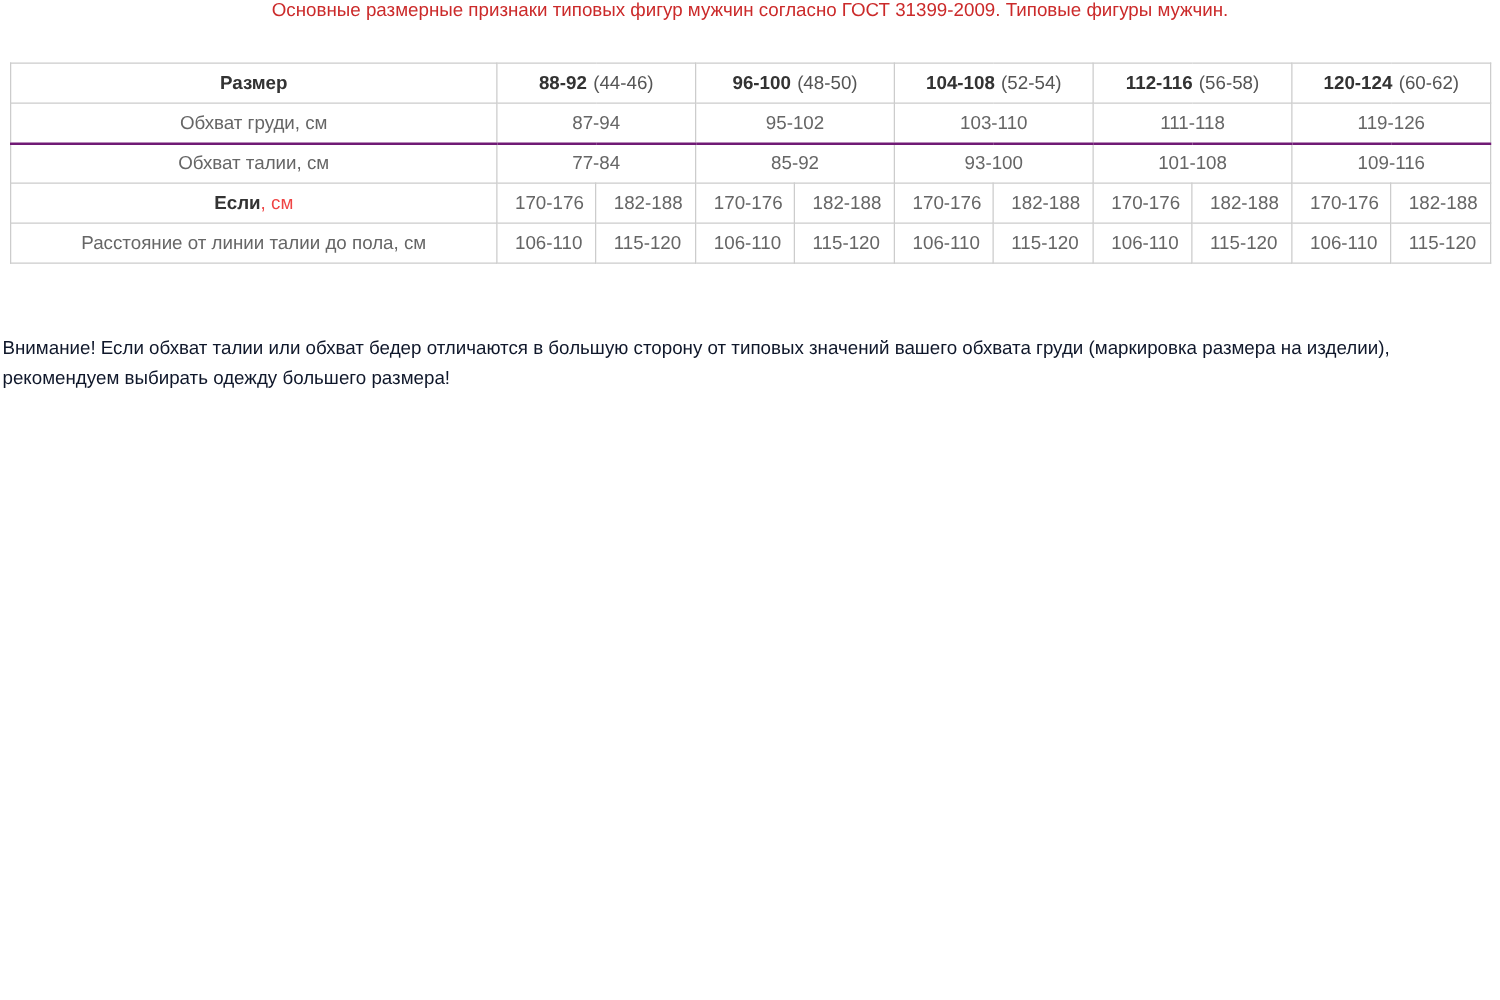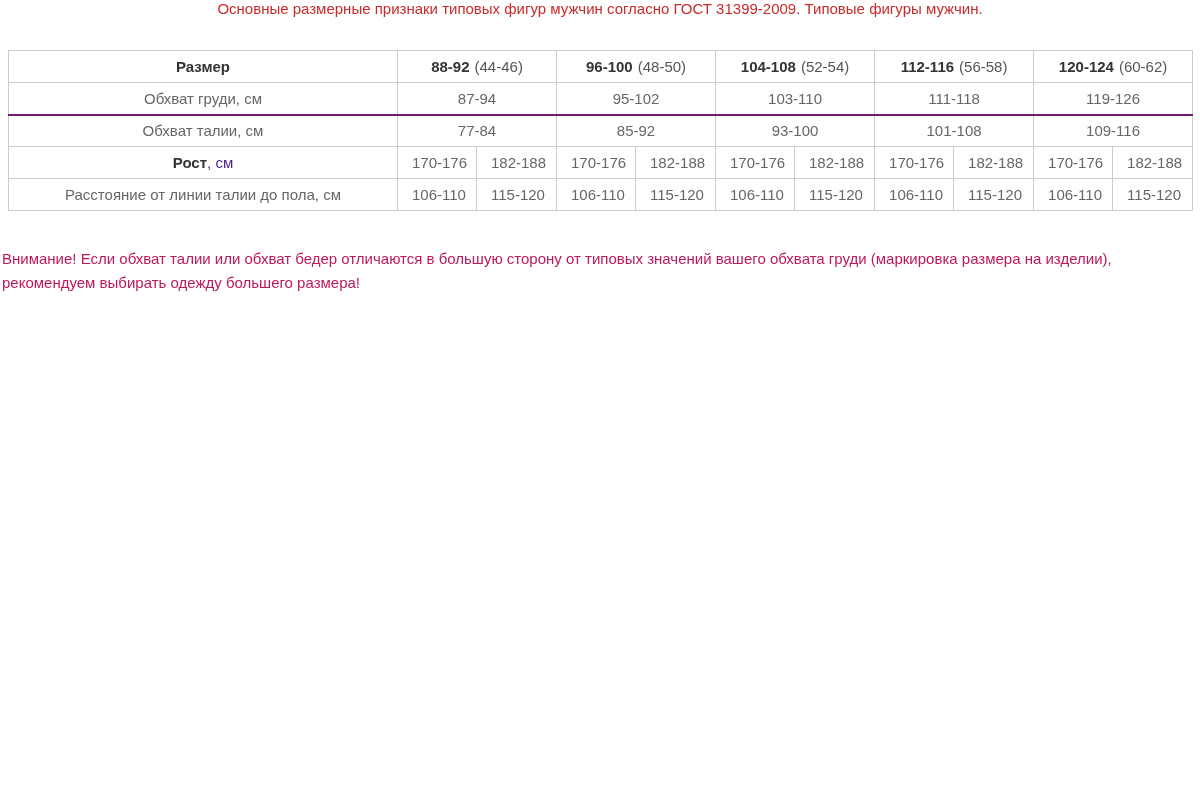--- a/index.html
+++ b/index.html
@@ -37,30 +37,30 @@
     text-align: center;
     vertical-align: middle;
     font-weight: 400;
     color: #666666;
     white-space: nowrap;
     overflow: hidden;
   }
   table.size-table th { color: #333333; }
   .bold { font-weight: 700; color: #333333; }
   .paren { font-weight: 400; color: #555555; margin-left: 5px; }
-  .sub-label { font-weight: 400; color: #4c1d95; }
+  .sub-label { font-weight: 400; color: #ef4444; }
   tr.row-chest td { border-bottom: 2px solid #701a75; }
   td.dark-left, th.dark-left { border-left: 1px solid #8f8f8f; }
   td.bold-val { font-weight: 700; color: #333333; }
   .note {
-    margin: 36px 0 0 2px;
+    margin: 56px 0 0 2px;
     width: 1168px;
     font-size: 15px;
     line-height: 24px;
-    color: #be185d;
+    color: #0f172a;
   }
 </style>
 </head>
 <body>
 
 <div class="page">
 
   <p class="title">Основные размерные признаки типовых фигур мужчин согласно ГОСТ 31399-2009. Типовые фигуры мужчин.</p>
 
   <table class="size-table">
@@ -114,21 +114,21 @@
       <td colspan="2">77-84</td>
       <td colspan="2">85-92</td>
       <td colspan="2">93-100</td>
       <td colspan="2">101-108</td>
       <td colspan="2">109-116</td>
     </tr>
 
 
     <tr>
       <td>
-        <span class="bold">Рост</span><span class="sub-label">, см</span>
+        <span class="bold">Если</span><span class="sub-label">, см</span>
       </td>
       <td class="bold-val">170-176</td>
       <td class="bold-val">182-188</td>
       <td class="bold-val">170-176</td>
       <td class="bold-val dark-left">182-188</td>
       <td class="bold-val">170-176</td>
       <td class="bold-val">182-188</td>
       <td class="bold-val">170-176</td>
       <td class="bold-val">182-188</td>
       <td class="bold-val">170-176</td>

